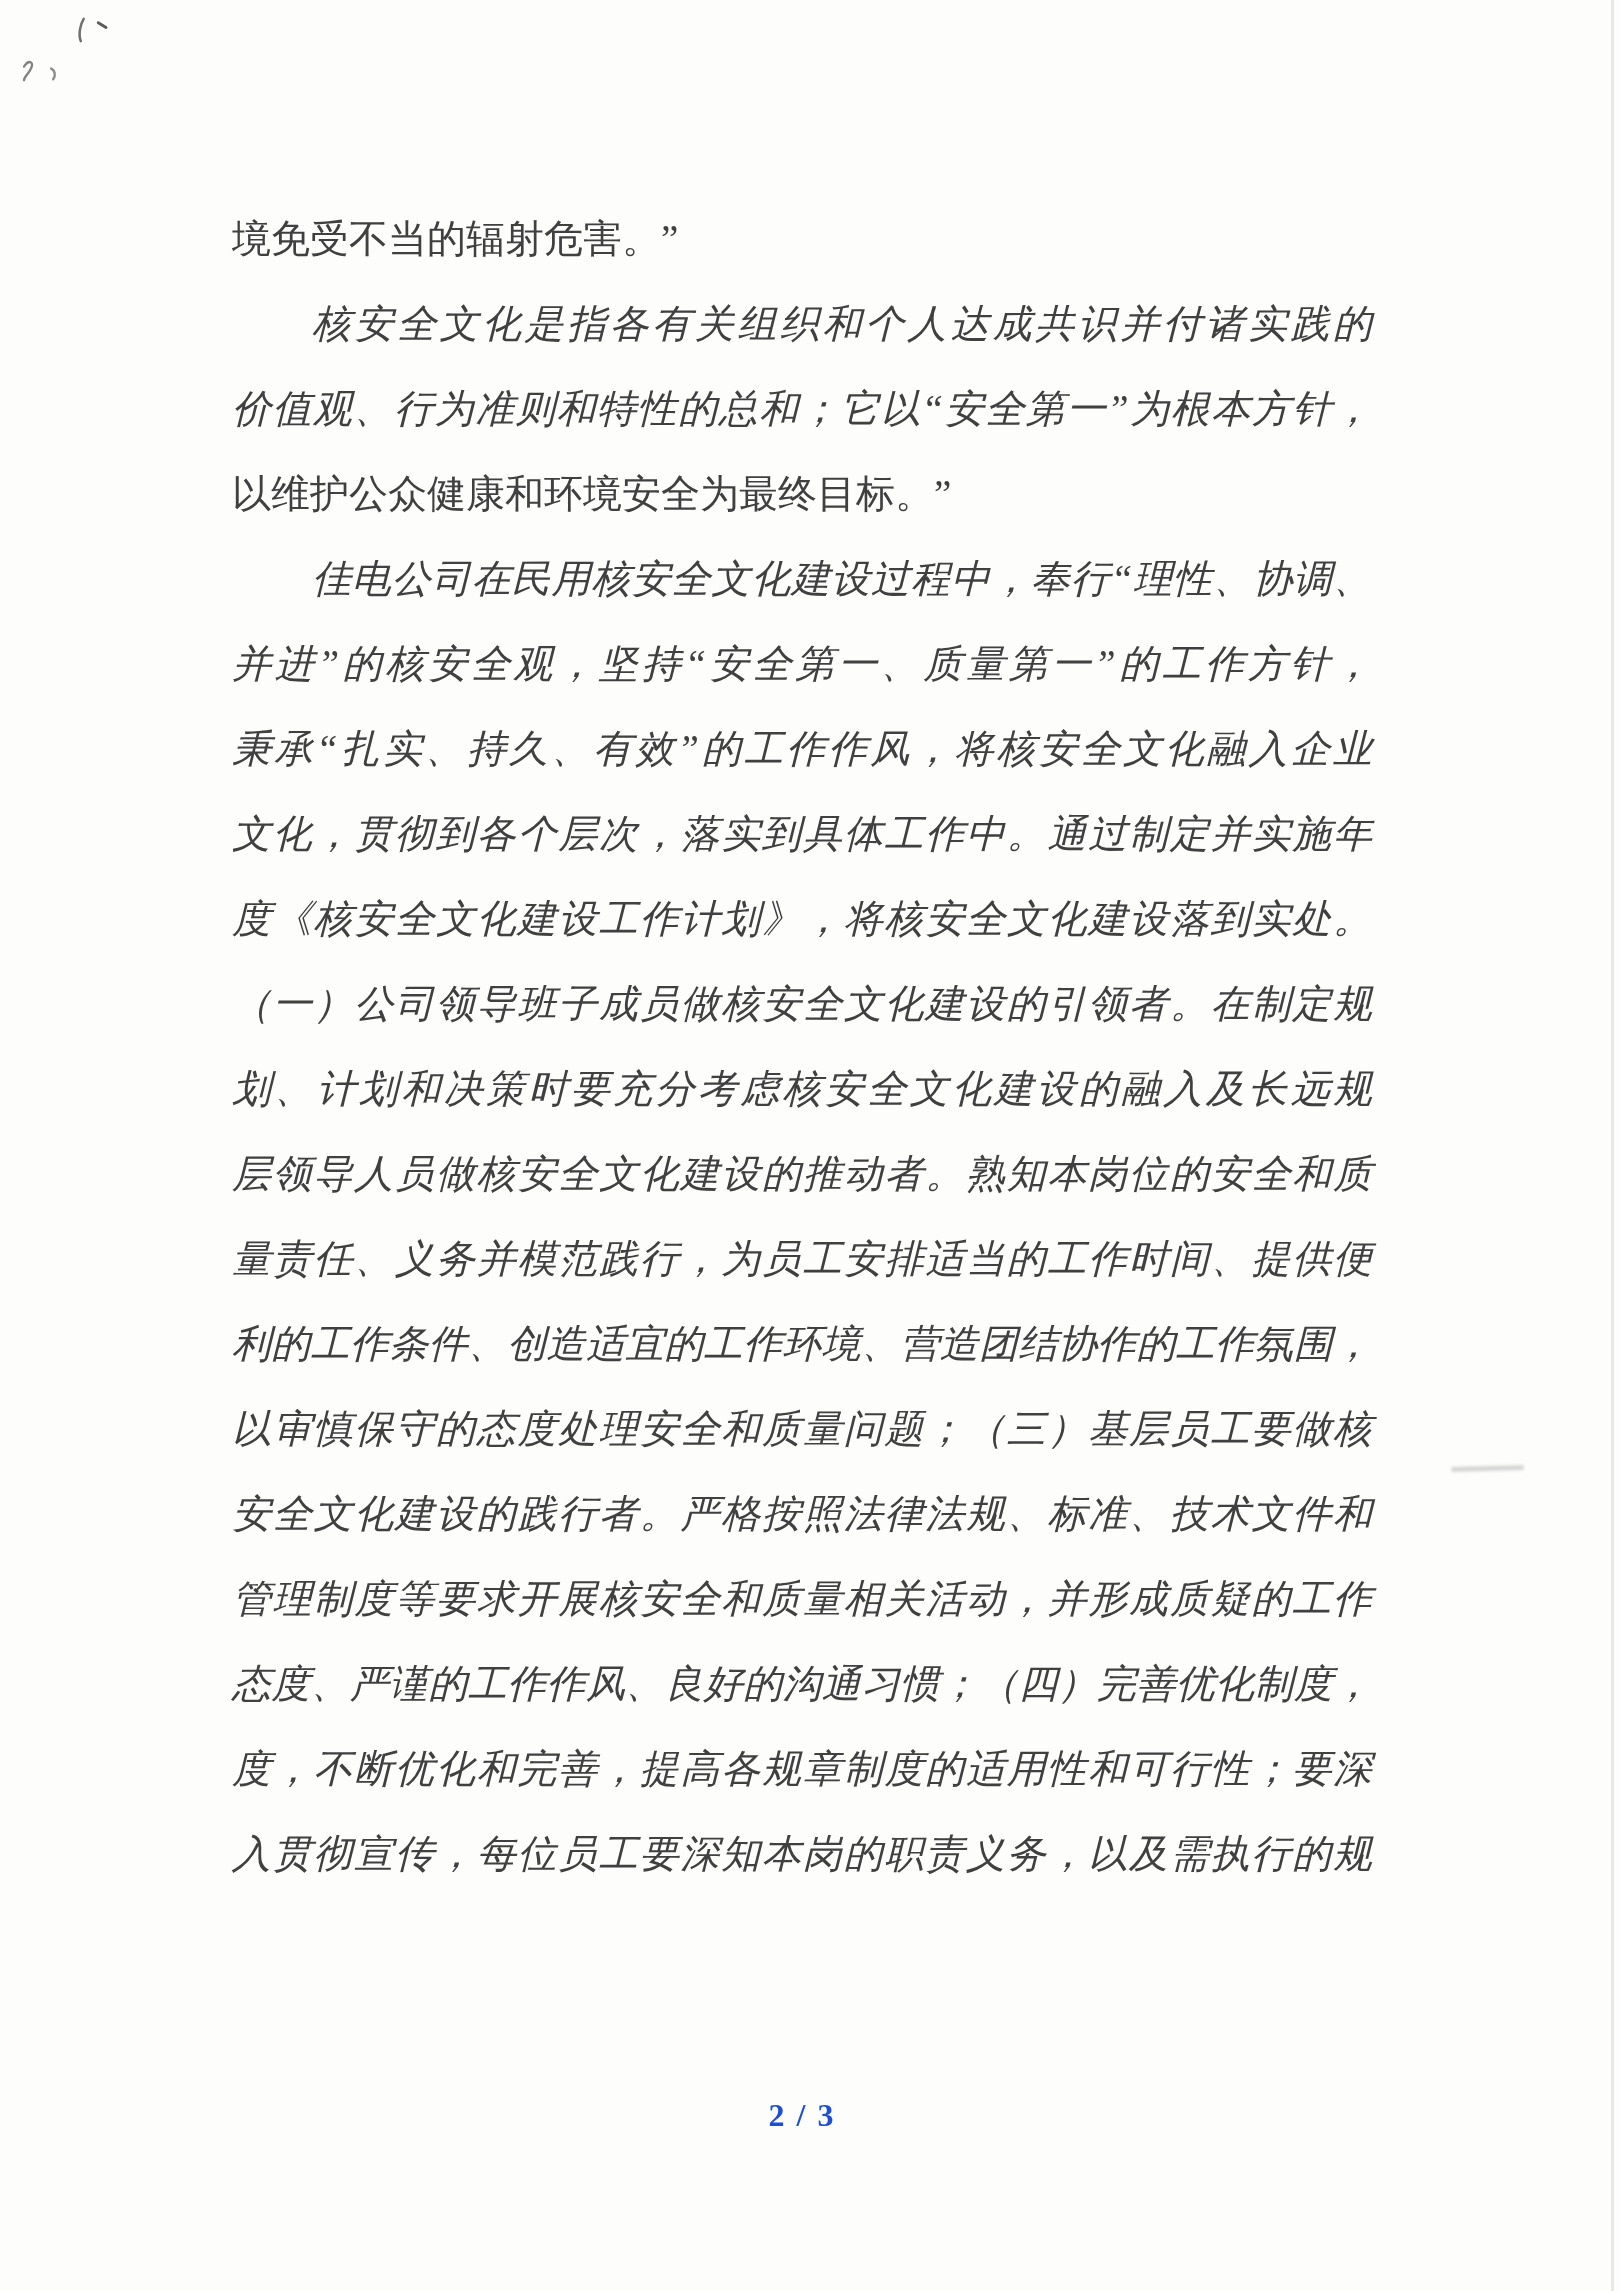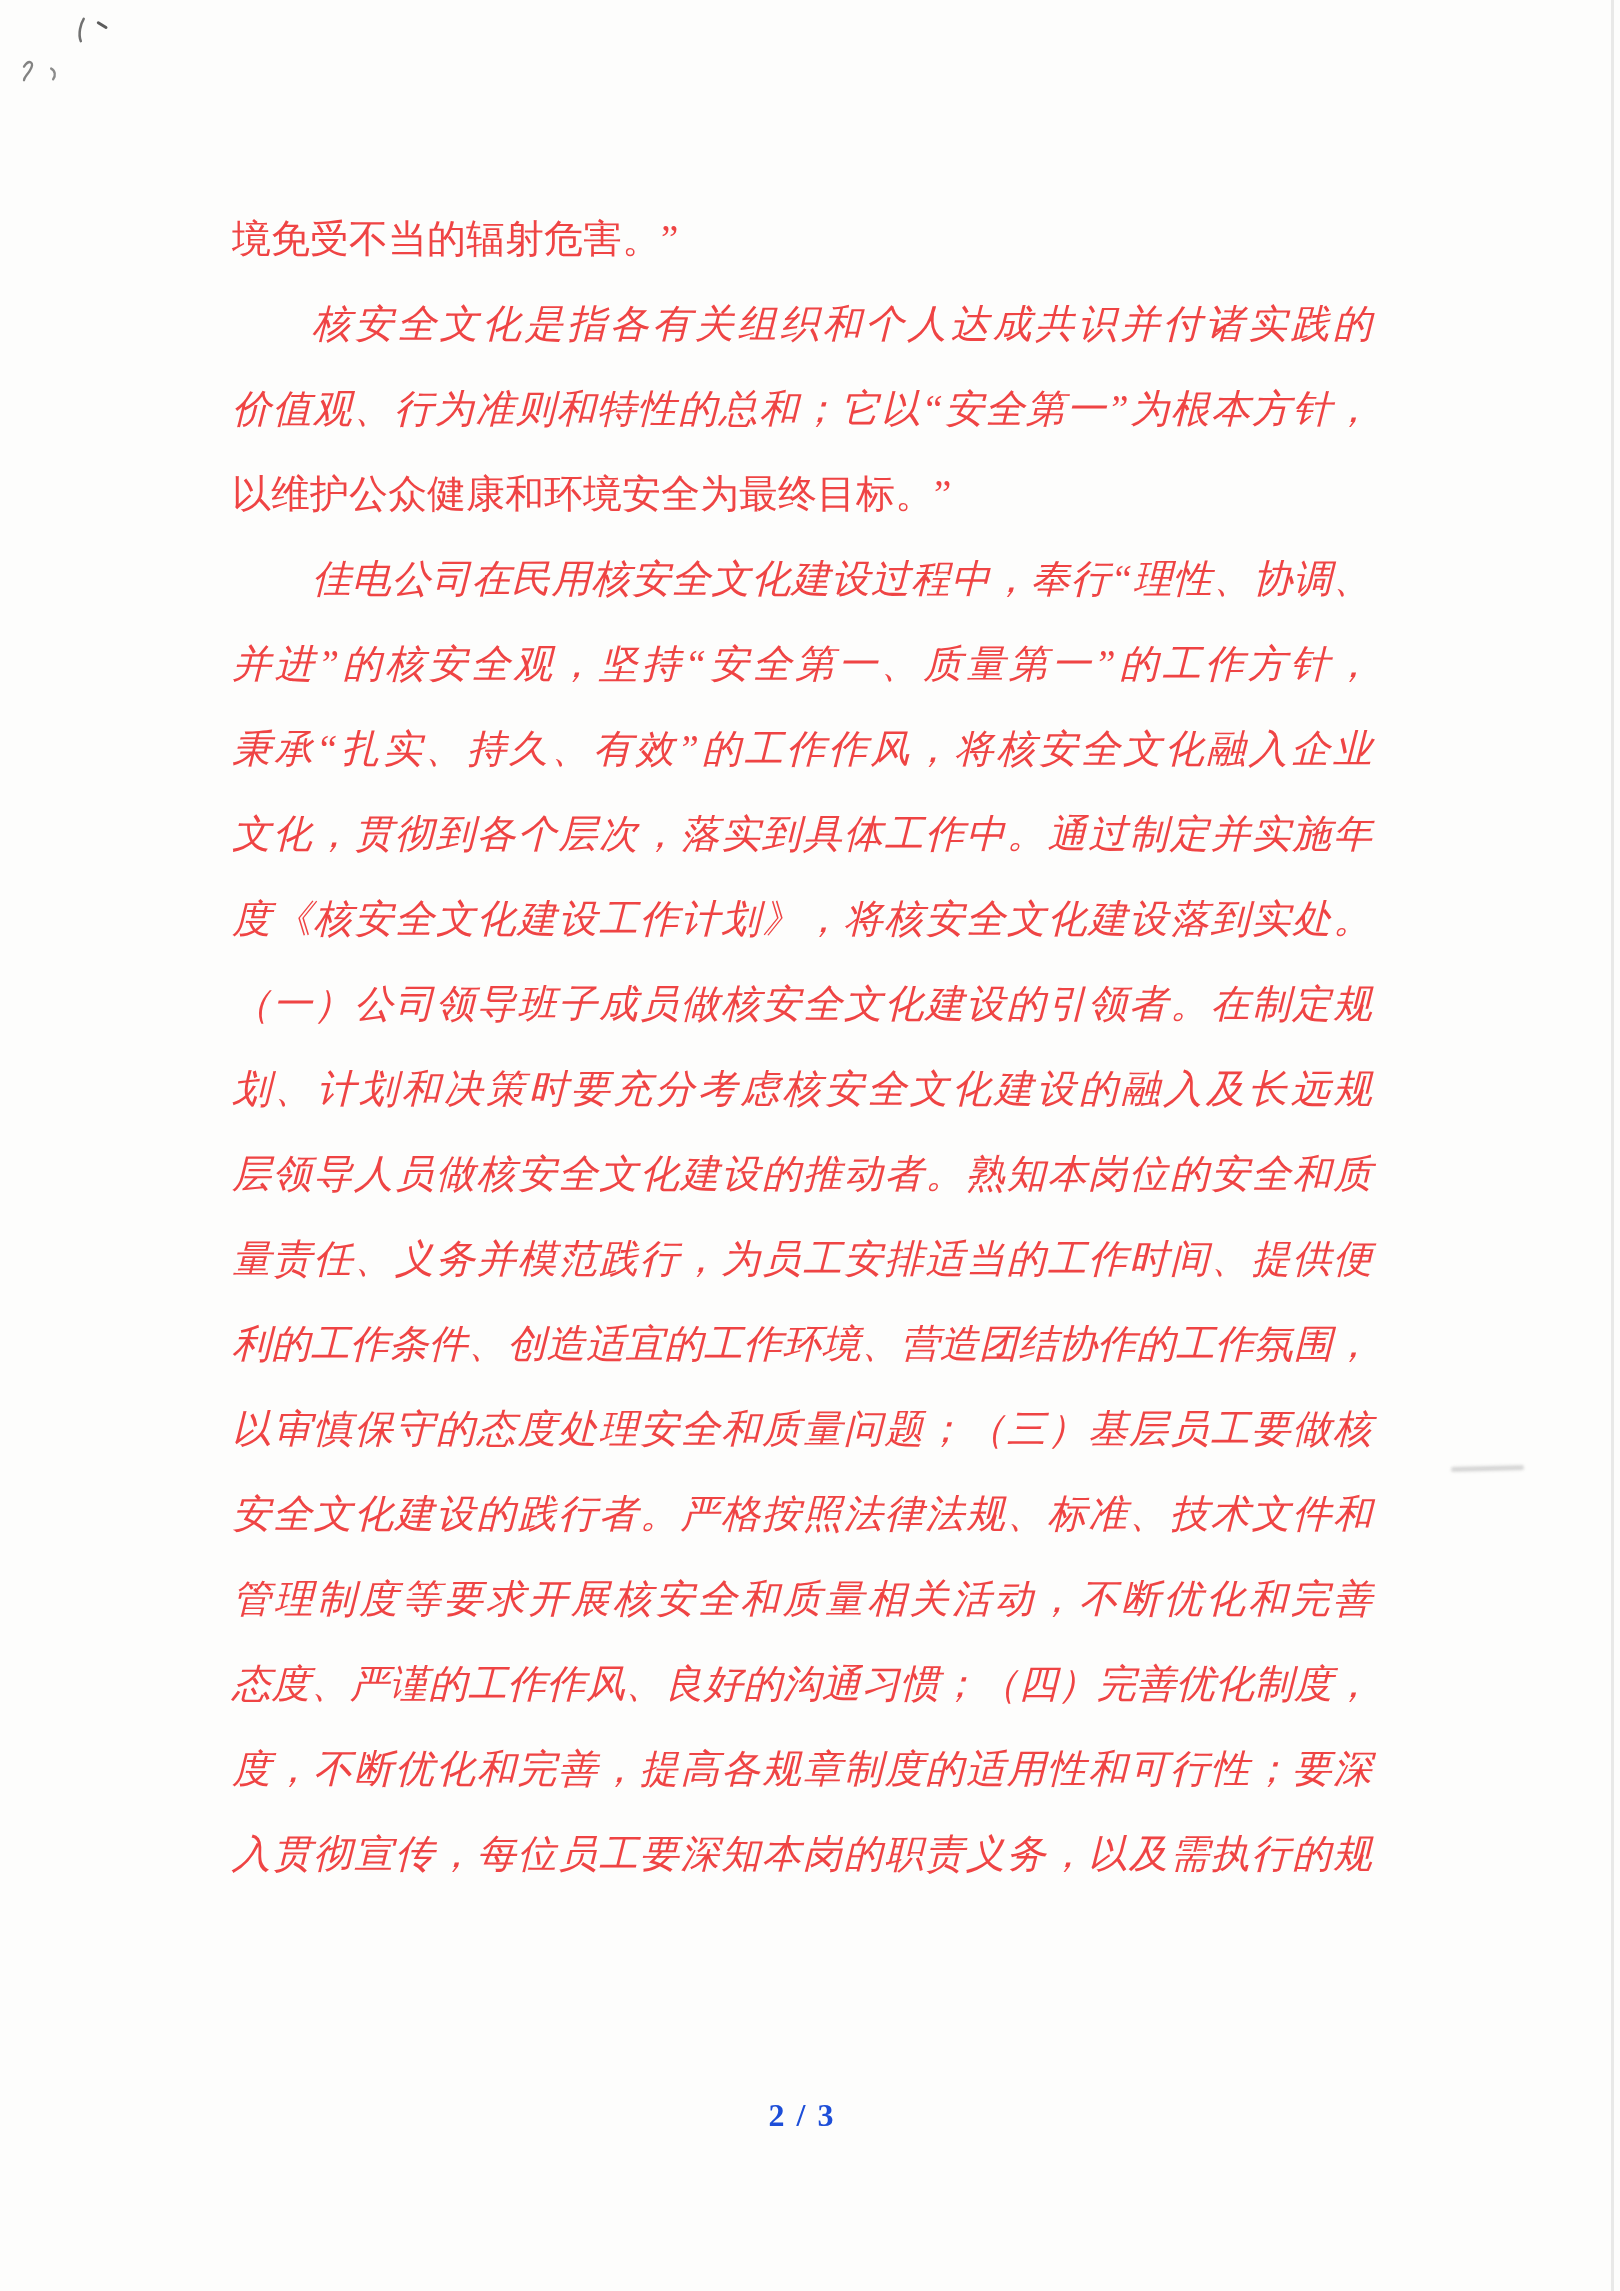--- a/index.html
+++ b/index.html
@@ -14,21 +14,21 @@
     background: #fdfdfc;
     overflow: hidden;
   }
   
   .edge-right {
     position: absolute; top: 0; right: 5.9px; width: 2.9px; height: 2292px;
     background: rgba(60,60,60,0.10);
   }
   .text-block {
     position: absolute; left: 232px; top: 196px; width: 1140px;
-    color: #ef4444;
+    color: #404040;
     font-size: 39px;
     line-height: 85px;
     letter-spacing: 0;
   }
   .line { height: 85px; overflow: visible; }
   .just {
     text-align: justify;
     text-align-last: justify;
     text-justify: inter-character;
     font-style: italic;
@@ -79,21 +79,21 @@
     <div class="line just">秉承“扎实、持久、有效”的工作作风，将核安全文化融入企业</div>
     <div class="line just">文化，贯彻到各个层次，落实到具体工作中。通过制定并实施年</div>
     <div class="line just">度《核安全文化建设工作计划》，将核安全文化建设落到实处。</div>
     <div class="line just">（一）公司领导班子成员做核安全文化建设的引领者。在制定规</div>
     <div class="line just">划、计划和决策时要充分考虑核安全文化建设的融入及长远规</div>
     <div class="line just">层领导人员做核安全文化建设的推动者。熟知本岗位的安全和质</div>
     <div class="line just">量责任、义务并模范践行，为员工安排适当的工作时间、提供便</div>
     <div class="line just">利的工作条件、创造适宜的工作环境、营造团结协作的工作氛围，</div>
     <div class="line just">以审慎保守的态度处理安全和质量问题；（三）基层员工要做核</div>
     <div class="line just">安全文化建设的践行者。严格按照法律法规、标准、技术文件和</div>
-    <div class="line just">管理制度等要求开展核安全和质量相关活动，不断优化和完善</div>
+    <div class="line just">管理制度等要求开展核安全和质量相关活动，并形成质疑的工作</div>
     <div class="line just">态度、严谨的工作作风、良好的沟通习惯；（四）完善优化制度，</div>
     <div class="line just">度，不断优化和完善，提高各规章制度的适用性和可行性；要深</div>
     <div class="line just">入贯彻宣传，每位员工要深知本岗的职责义务，以及需执行的规</div>
   </div>
 
   <div class="page-num">2 / 3</div>
 
 </div>
 
 

